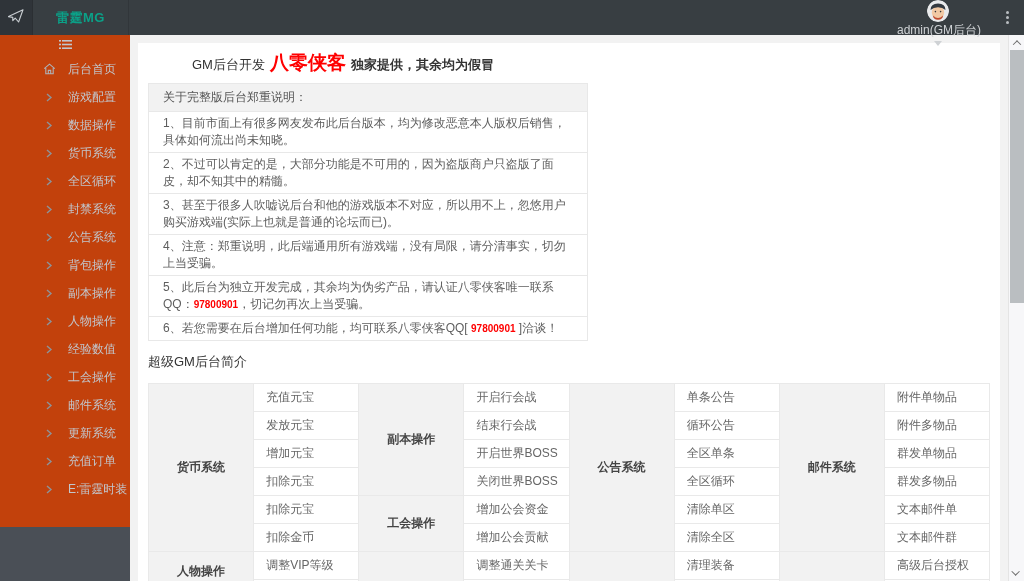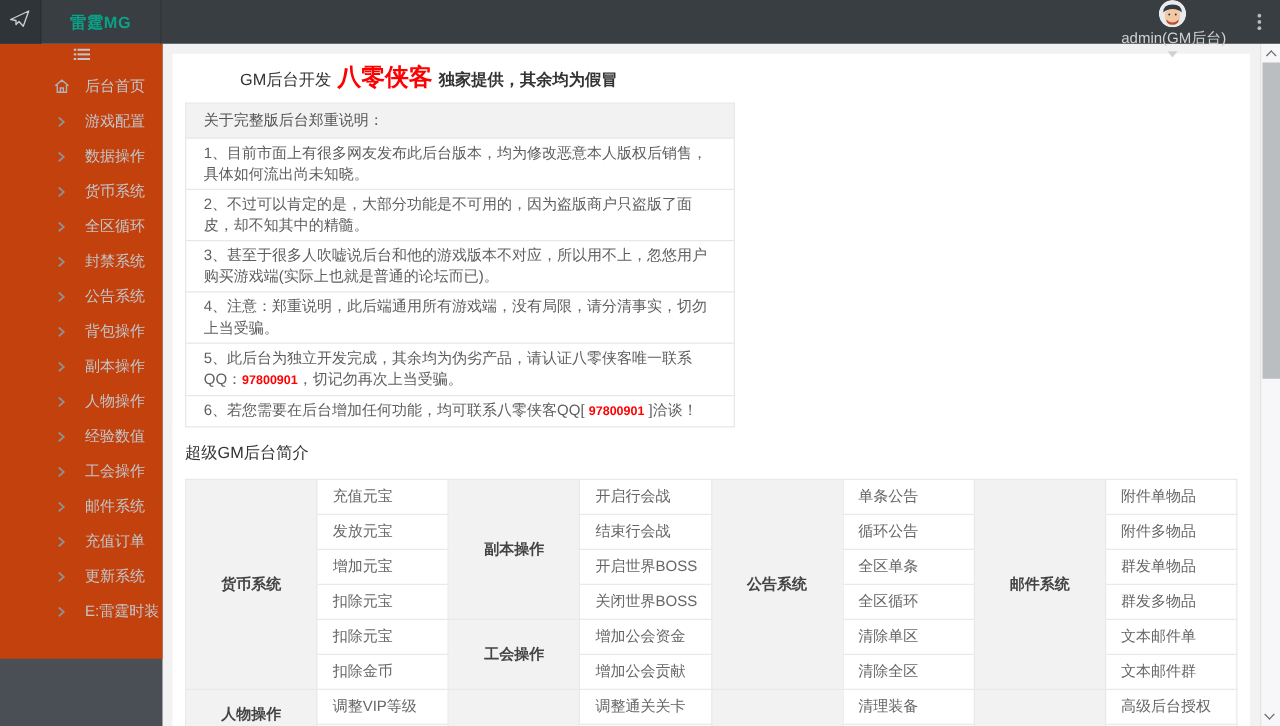--- a/index.html
+++ b/index.html
@@ -175,26 +175,26 @@
           </span><span>工会操作</span></li>
       <li><span class="mi">
             <svg width="8" height="9" viewBox="0 0 8 9">
               <path d="M2 1 L6 4.5 L2 8" fill="none" stroke="#8d9399" stroke-width="1.4"></path>
             </svg>
           </span><span>邮件系统</span></li>
       <li><span class="mi">
             <svg width="8" height="9" viewBox="0 0 8 9">
               <path d="M2 1 L6 4.5 L2 8" fill="none" stroke="#8d9399" stroke-width="1.4"></path>
             </svg>
+          </span><span>更新系统</span></li>
+      <li><span class="mi">
+            <svg width="8" height="9" viewBox="0 0 8 9">
+              <path d="M2 1 L6 4.5 L2 8" fill="none" stroke="#8d9399" stroke-width="1.4"></path>
+            </svg>
           </span><span>充值订单</span></li>
-      <li><span class="mi">
-            <svg width="8" height="9" viewBox="0 0 8 9">
-              <path d="M2 1 L6 4.5 L2 8" fill="none" stroke="#8d9399" stroke-width="1.4"></path>
-            </svg>
-          </span><span>更新系统</span></li>
       <li><span class="mi">
             <svg width="8" height="9" viewBox="0 0 8 9">
               <path d="M2 1 L6 4.5 L2 8" fill="none" stroke="#8d9399" stroke-width="1.4"></path>
             </svg>
           </span><span>E:雷霆时装</span></li>
     </ul>
   </div>
 </div>
 
 <div class="main">

